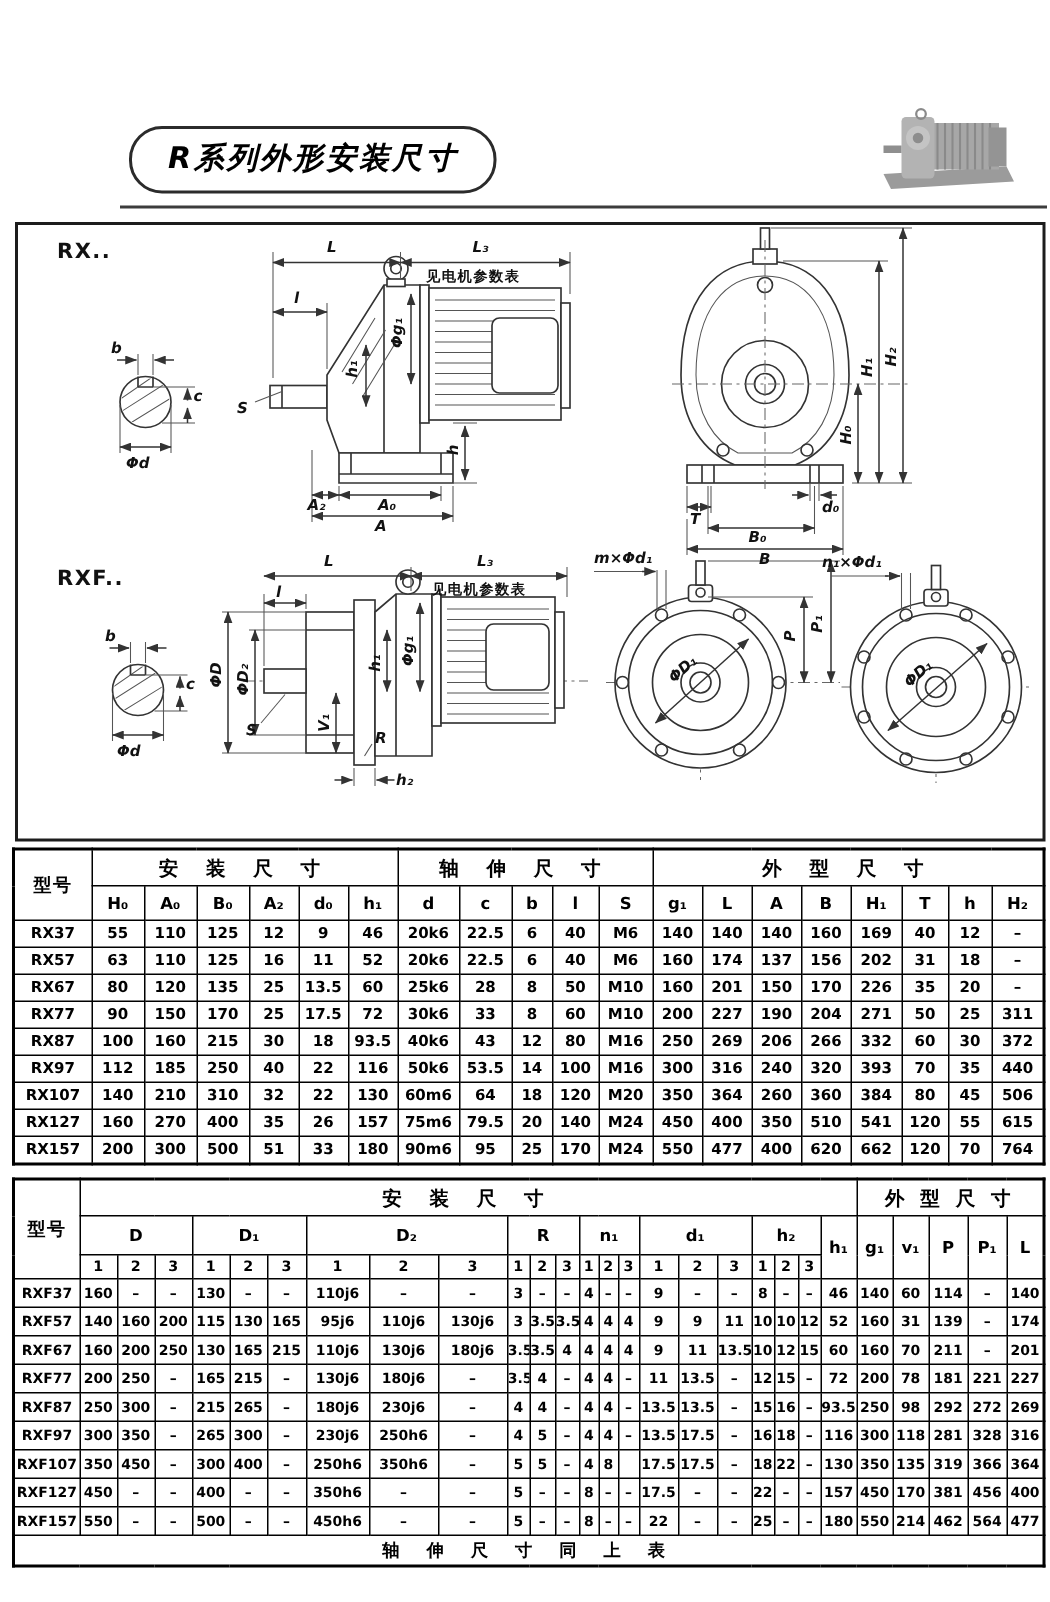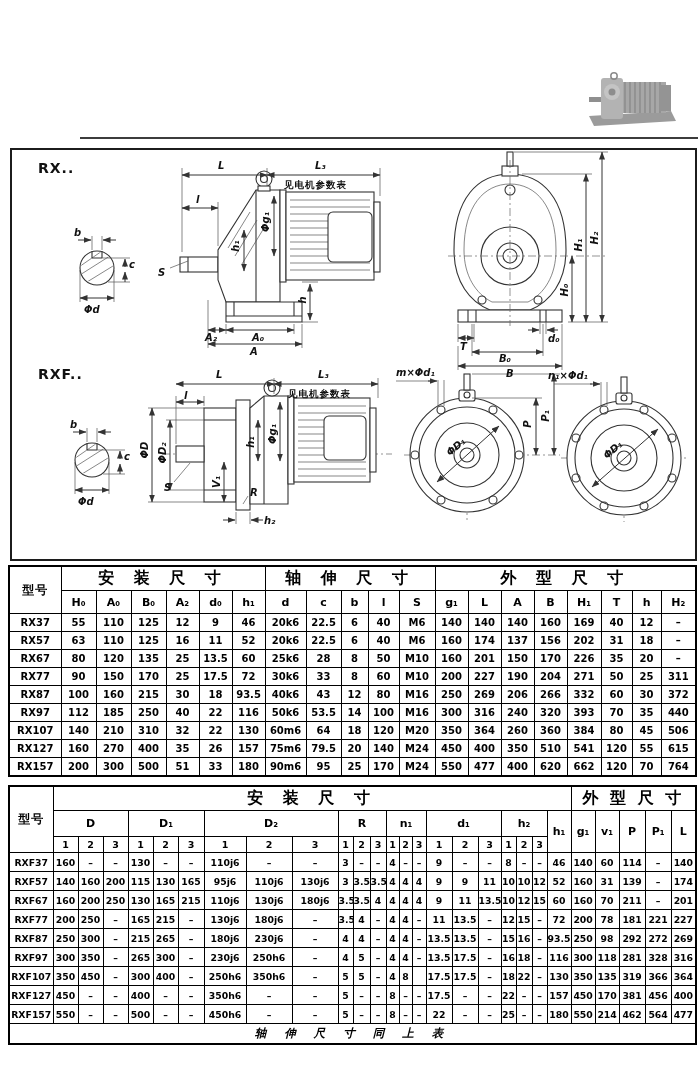--- a/index.html
+++ b/index.html
@@ -22,34 +22,35 @@
   .fill{fill:#fff;stroke:#333;stroke-width:1.1;}
   .thin{stroke:#555;fill:none;stroke-width:0.7;}
   .cl{stroke:#666;fill:none;stroke-width:0.7;stroke-dasharray:8 3 2 3;}
   .dim{stroke:#333;stroke-width:1;marker-start:url(#ms);marker-end:url(#me);}
   .dima{stroke:#333;stroke-width:1;marker-end:url(#me);}
   
   table{border-collapse:collapse;table-layout:fixed;width:687px;position:absolute;left:8px;background:#fff;border:2px solid #000;}
   #t1{top:565px;} #t2{top:785px;}
   th,td{border:1px solid #000;text-align:center;vertical-align:middle;padding:0;margin:0;
         font:bold 10px "DejaVu Sans","Liberation Sans",sans-serif;white-space:nowrap;overflow:hidden;}
-  .grp{font-size:16px;letter-spacing:7px;height:23px;}
+  .grp{font-size:13px;letter-spacing:7px;height:23px;}
   .modelh{font-size:12px;letter-spacing:1px;}
   .colh{font-size:11px;height:22px;}
   .sub{font-size:9.5px;height:15px;}
   #t1 tbody td{height:17px;font-size:10px;}
   #t2 tbody td{height:18px;font-size:9.3px;}
   #t2 .colh{height:25px;}
-  .foot td{font-size:11.5px;letter-spacing:7px;height:19px;font-style:italic;}
+  .foot td{font-size:11.5px;letter-spacing:7px;height:19px;}
 </style>
 </head>
 <body>
 
 <div class="page">
 
+  <div class="titlebox">R系列外形安装尺寸</div>
   <div class="rule"></div>
 
   <svg class="motor-thumb" viewBox="0 0 95 58">
     <polygon points="6,46 88,41 93,51 11,56" fill="#9b9b9b"></polygon>
     <rect x="38" y="12" width="45" height="31" fill="#a7a7a7"></rect>
     <path d="M42 12 V43 M47 12 V43 M52 12 V43 M57 12 V43 M62 12 V43 M67 12 V43 M72 12 V43 M77 12 V43" stroke="#8a8a8a" stroke-width="1.4" fill="none"></path>
     <rect x="76" y="15" width="12" height="26" fill="#949494"></rect>
     <rect x="18" y="8" width="22" height="41" rx="3" fill="#b3b3b3"></rect>
     <circle cx="29" cy="22" r="8" fill="#c4c4c4"></circle>
     <circle cx="29" cy="22" r="3.5" fill="#8d8d8d"></circle>
@@ -229,21 +230,21 @@
         <circle cx="660" cy="288" r="4" class="ln"></circle>
       <rect x="604" y="243" width="16" height="11" rx="2" class="fill"></rect>
       <rect x="609" y="227" width="6" height="16" class="fill"></rect>
       <circle cx="612" cy="248" r="3" class="ln"></circle>
       <path d="M589 232 V256 M595 232 V256 M542 234 H580" class="thin"></path>
       <line x1="578" y1="234" x2="588" y2="234" class="dima"></line>
       <line x1="580" y1="337" x2="646" y2="279" class="dim"></line>
     </svg>
 
     <div class="dl seclab" style="left:26px;top:10px;">RX..</div>
-    <div class="dl seclab" style="left:26px;top:216px;">RXF..</div>
+    <div class="dl seclab" style="left:26px;top:228px;">RXF..</div>
 
     <div class="dl" style="left:62px;top:78px;">b</div>
     <div class="dl" style="left:117px;top:110px;">c</div>
     <div class="dl" style="left:72px;top:155px;">Φd</div>
     <div class="dl" style="left:206px;top:11px;">L</div>
     <div class="dl" style="left:303px;top:11px;">L₃</div>
     <div class="dl cn" style="left:272px;top:30px;">见电机参数表</div>
     <div class="dl" style="left:184px;top:45px;">l</div>
     <div class="dl rot" style="left:254px;top:72px;">Φg₁</div>
     <div class="dl rot" style="left:224px;top:96px;">h₁</div>

